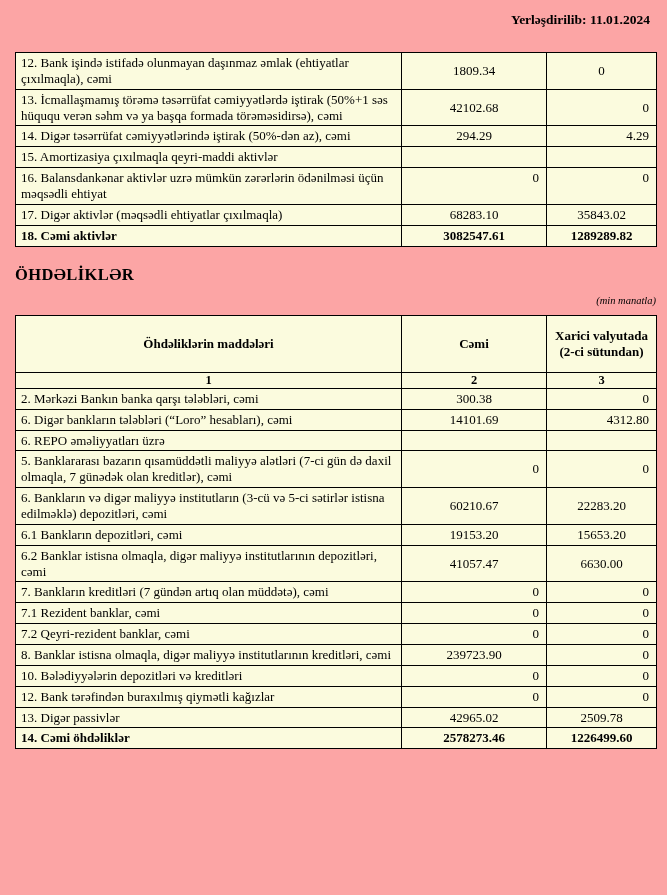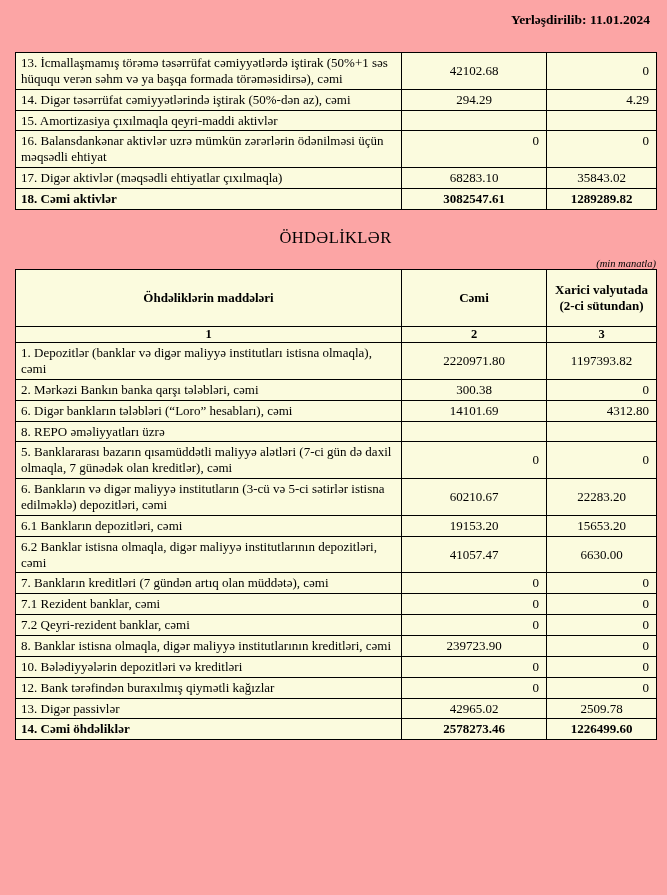--- a/index.html
+++ b/index.html
@@ -23,45 +23,50 @@
   col.c-label { width: 386px; }
   col.c-total { width: 145px; }
   col.c-foreign { width: 110px; }
   td.label { text-align: left; }
   td.val.center { text-align: center; }
   td.val.right { text-align: right; padding-right: 7px; }
   td.val.top { vertical-align: top; }
   td.white { background: #ffffff; }
   tr.bold td { font-weight: bold; }
   .section-title {
-    text-align: center; font-weight: normal; font-size: 16.5px;
+    text-align: left; font-weight: bold; font-size: 16.5px;
     margin: 18px 0 10px 0; letter-spacing: 0.4px;
   }
   .unit-note {
     width: 641px; text-align: right; font-style: italic;
-    font-size: 10.5px; margin: 0 0 0 0;
+    font-size: 10.5px; margin: 0 0 9px 0;
   }
   thead th { text-align: center; font-weight: bold; }
   thead tr.head-main th { height: 52px; font-size: 13px; }
   thead tr.head-idx th { height: 14px; padding: 0 4px; font-size: 12.5px; }
 </style>
 </head>
 <body>
 
 <div class="page">
 
   <div class="published">Yerləşdirilib: 11.01.2024</div>
 
   <table class="fin">
     <colgroup>
       <col class="c-label">
         <col class="c-total">
         <col class="c-foreign">
     </colgroup>
     <tbody>
+        <tr>
+          <td class="label">12. Bank işində istifadə olunmayan daşınmaz əmlak (ehtiyatlar çıxılmaqla), cəmi</td>
+          <td class="val center">1809.34</td>
+          <td class="val center">0</td>
+        </tr>
         <tr>
           <td class="label">13. İcmallaşmamış törəmə təsərrüfat cəmiyyətlərdə iştirak (50%+1 səs hüququ verən səhm və ya başqa formada törəməsidirsə), cəmi</td>
           <td class="val center">42102.68</td>
           <td class="val right">0</td>
         </tr>
         <tr>
           <td class="label">14. Digər təsərrüfat cəmiyyətlərində iştirak (50%-dən az), cəmi</td>
           <td class="val center">294.29</td>
           <td class="val right">4.29</td>
         </tr>
@@ -105,36 +110,31 @@
         <th>Xarici valyutada (2-ci sütundan)</th>
       </tr>
       <tr class="head-idx">
         <th>1</th>
         <th>2</th>
         <th>3</th>
       </tr>
     </thead>
     <tbody>
         <tr>
-          <td class="label">1. Depozitlər (banklar və digər maliyyə institutları istisna olmaqla), cəmi</td>
-          <td class="val center">2220971.80</td>
-          <td class="val center">1197393.82</td>
-        </tr>
-        <tr>
           <td class="label">2. Mərkəzi Bankın banka qarşı tələbləri, cəmi</td>
           <td class="val center">300.38</td>
           <td class="val right">0</td>
         </tr>
         <tr>
           <td class="label">6. Digər bankların tələbləri (“Loro” hesabları), cəmi</td>
           <td class="val center">14101.69</td>
           <td class="val right">4312.80</td>
         </tr>
         <tr>
-          <td class="label">8. REPO əməliyyatları  üzrə</td>
+          <td class="label">6. REPO əməliyyatları  üzrə</td>
           <td class="val center white"></td>
           <td class="val center white"></td>
         </tr>
         <tr>
           <td class="label">5. Banklararası bazarın qısamüddətli maliyyə alətləri (7-ci gün də daxil olmaqla, 7 günədək olan kreditlər), cəmi</td>
           <td class="val right">0</td>
           <td class="val right">0</td>
         </tr>
         <tr>
           <td class="label">6. Bankların və digər maliyyə institutların (3-cü və 5-ci sətirlər istisna edilməklə) depozitləri, cəmi</td>

